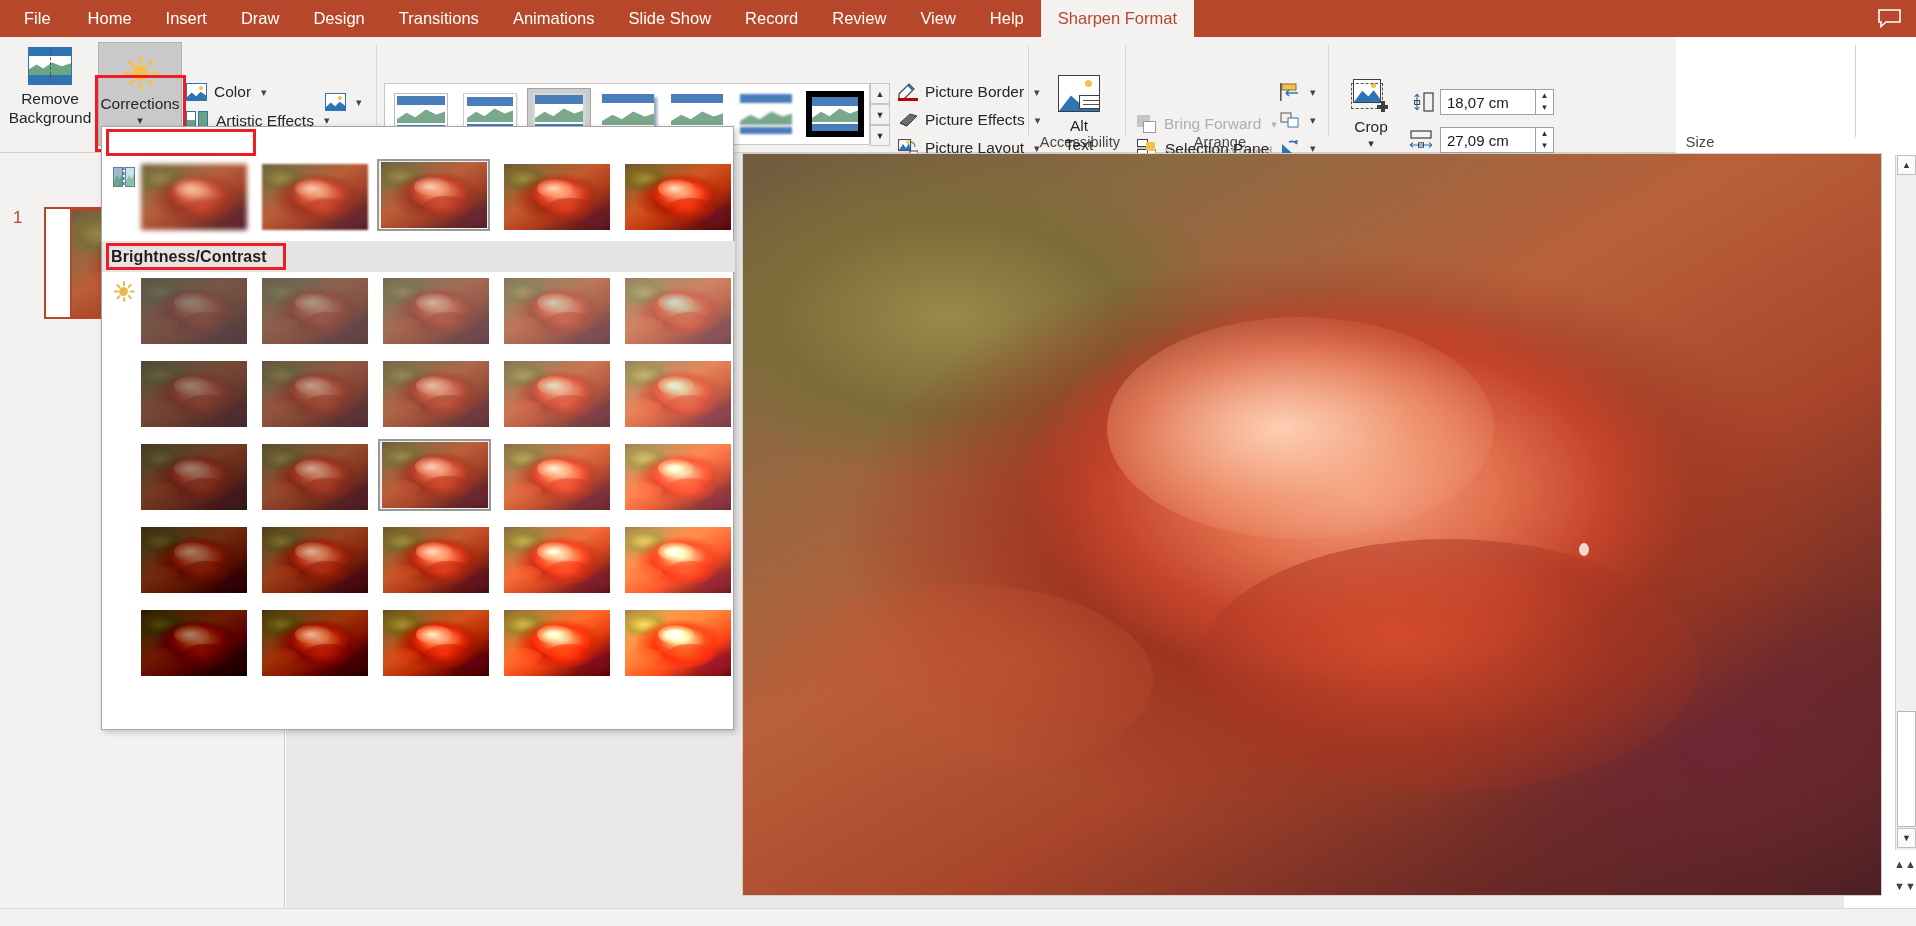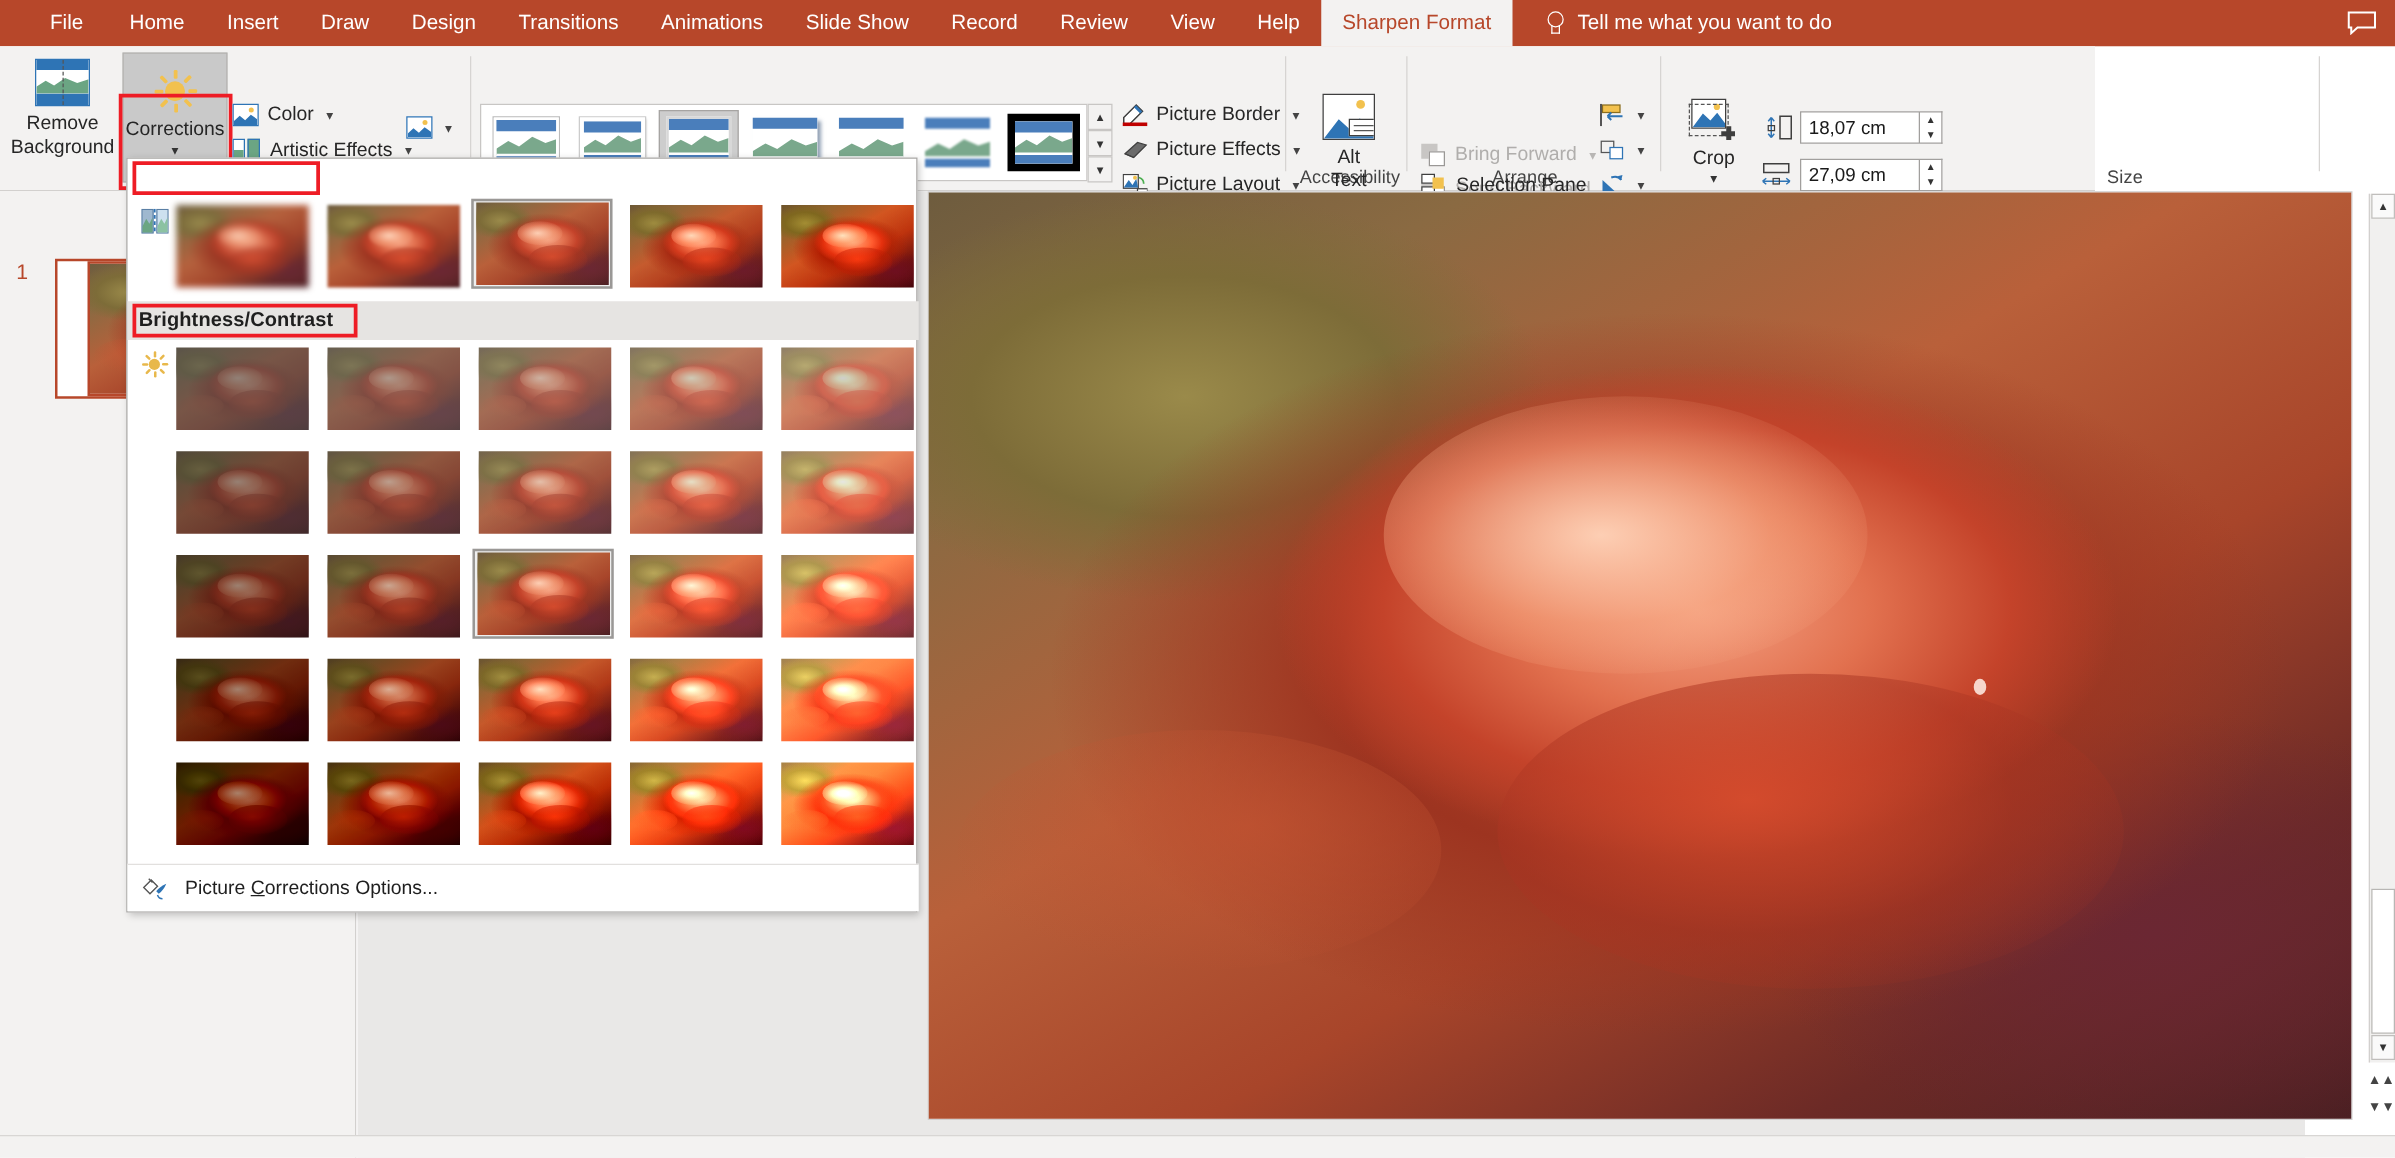--- a/index.html
+++ b/index.html
@@ -15,21 +15,21 @@
     position: absolute; left: 0; top: 0; width: 1916px; height: 37px;
     background: #b7472a;
     display: flex; align-items: stretch;
   }
   .tab {
     display: flex; align-items: center; justify-content: center;
     padding: 0 17px; height: 37px;
     color: #ffffff; font-size: 16.5px; white-space: nowrap;
     cursor: default;
   }
-  .tab.file { padding: 0 20px 0 40px; }
+  .tab.file { padding: 0 20px 0 24px; }
   .tab.active {
     background: #f3f2f1; color: #b7472a;
   }
   .tellme {
     display: flex; align-items: center; gap: 11px;
     padding: 0 14px 0 26px; height: 37px; color: #fff; font-size: 16.5px;
     white-space: nowrap;
   }
   .bulb {
     width: 15px; height: 19px; position: relative; display: inline-block;
@@ -427,24 +427,20 @@
     </div>
   <div class="tab">
       <span>View</span>
     </div>
   <div class="tab">
       <span>Help</span>
     </div>
   <div class="tab active">
       <span>Sharpen Format</span>
     </div>
-  <div class="tellme">
-    <span class="bulb"></span>
-    <span>Tell me what you want to do</span>
-  </div>
   <svg class="comments-icon" viewBox="0 0 25 20">
     <path d="M2 2 H23 V14 H9 L4 18.5 V14 H2 Z" fill="none" stroke="#fff" stroke-width="1.6"></path>
   </svg>
 </div>
 
 <div class="ribbon">
 
   <div class="bigbtn" style="left:10px; top:10px; width:80px;">
     <span class="glyph removebg-icon">
       <span class="band-t"></span>
@@ -988,22 +984,13 @@
       </div>
       <div class="ddcell" title="Brightness: +40% Contrast: +40%" style="left: 484px; top: 332px;">
         <span class="ddthumb rose" style="filter: brightness(1.4) contrast(1.45);">
           <span class="petal-hi"></span>
           <span class="petal-lo"></span>
           <span class="leaf-l"></span>
         </span>
       </div>
     </div>
 
-  <div class="dd-footer">
-    <svg class="paint-ic" viewBox="0 0 23 20">
-      <path d="M2 9 L8 3 L13 8 L7 14 Z" fill="#fff" stroke="#555" stroke-width="1.1"></path>
-      <path d="M6 2 L9 5" stroke="#555" stroke-width="1.1"></path>
-      <path d="M14 14 q4 -3 6 -8 q-5 2 -8 6 z" fill="#2e74b5"></path>
-      <path d="M13 15 q1 3 4 3" stroke="#2e74b5" stroke-width="1.2" fill="none"></path>
-    </svg>
-    <span id="pco-label">Picture <u>C</u>orrections Options...</span>
-  </div>
 </div>
 
 </body></html>

